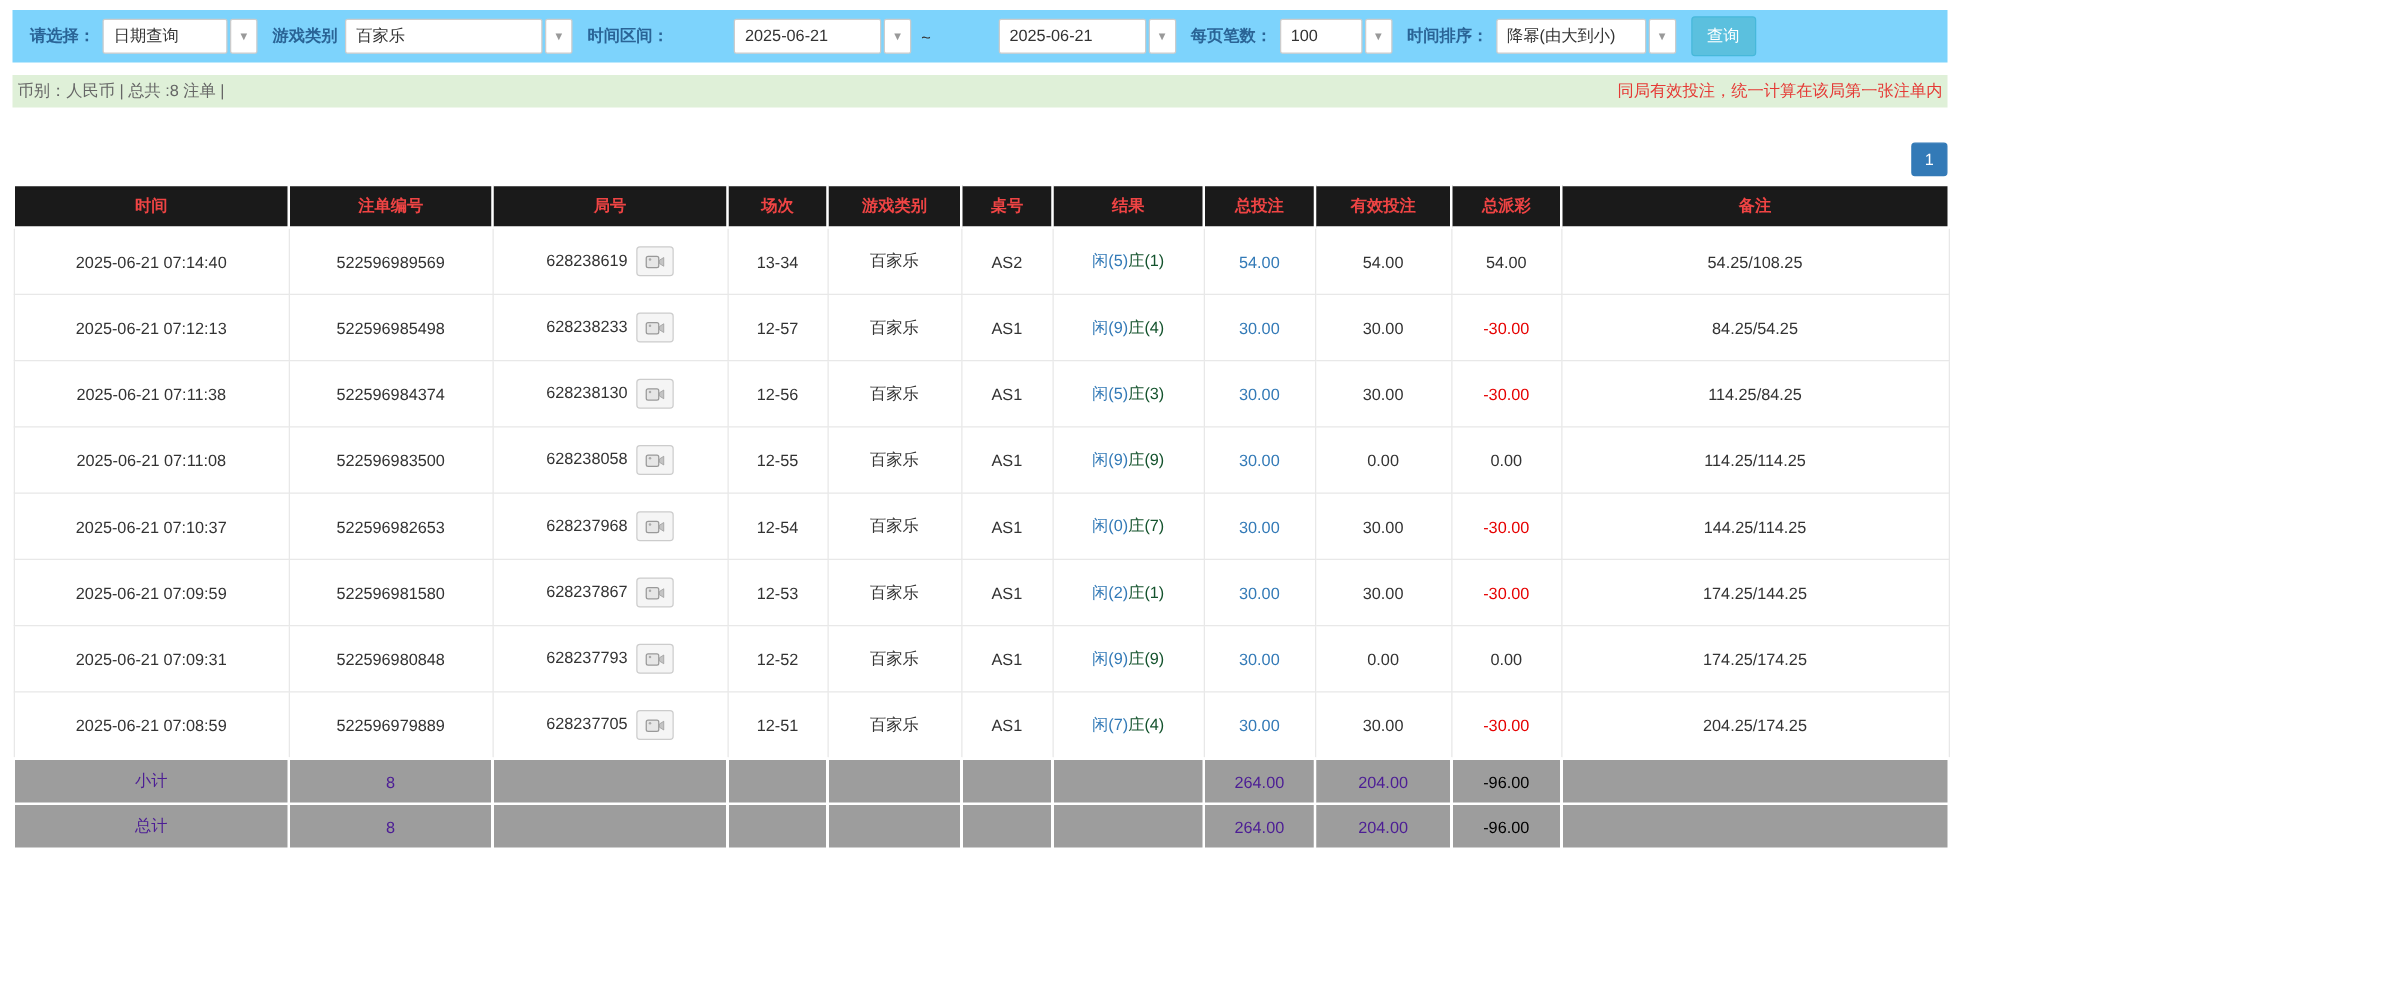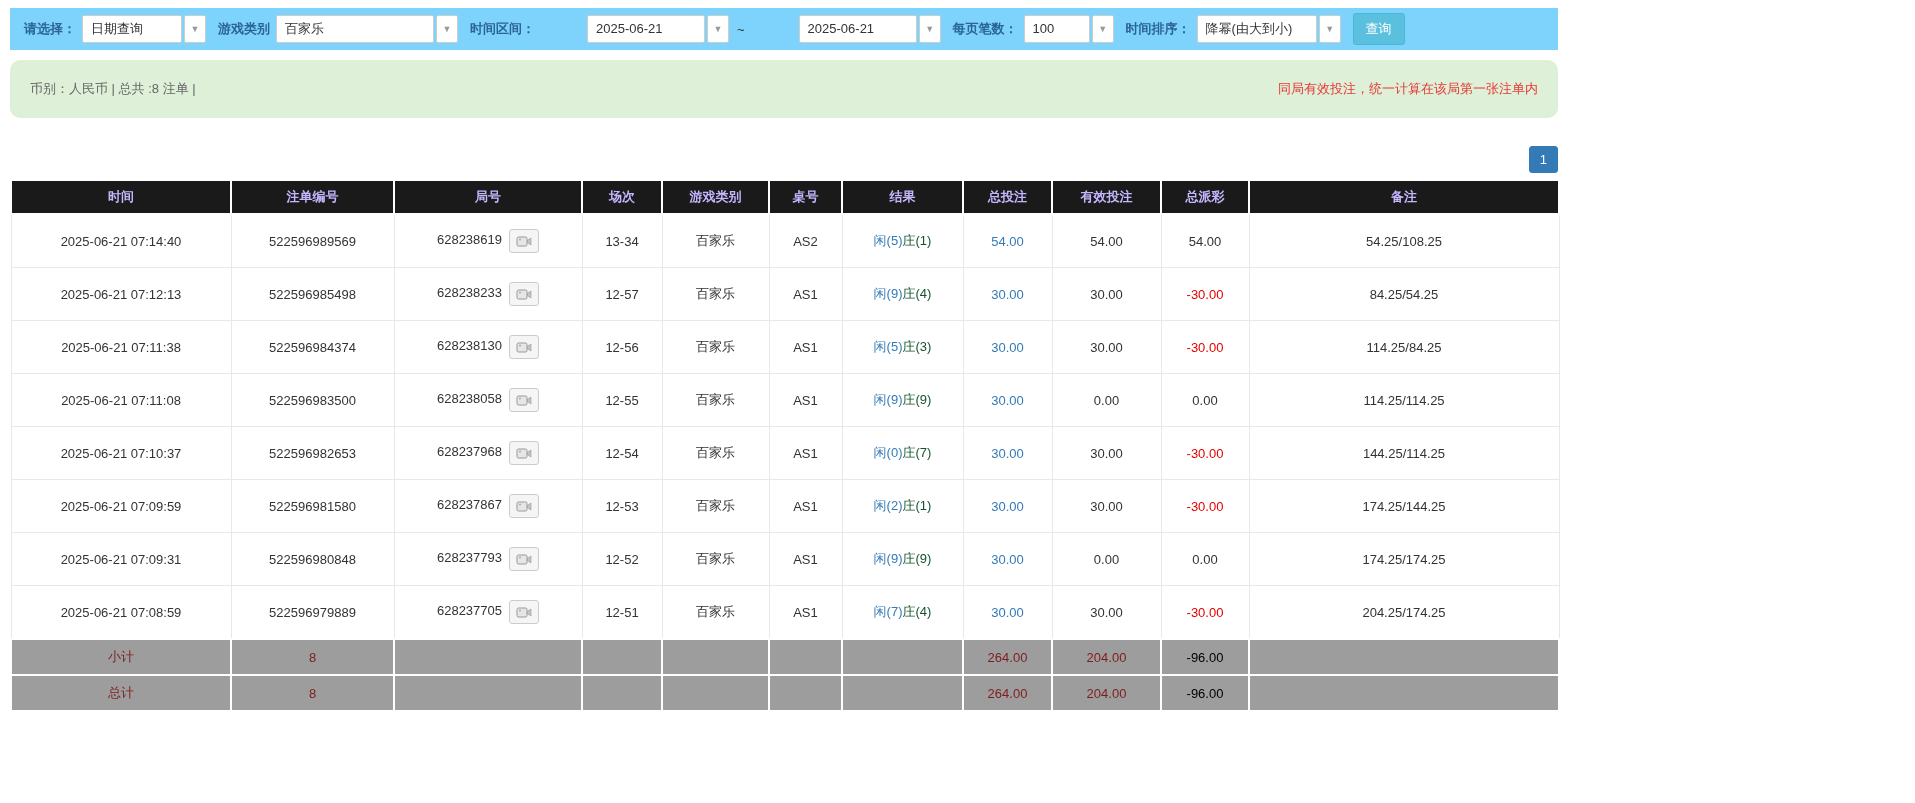--- a/index.html
+++ b/index.html
@@ -75,26 +75,25 @@
     border-radius: 3px;
     cursor: pointer;
     margin-left: 6px;
     font-family: inherit;
   }
 
   
   .summary-bar {
     margin-top: 10px;
     background: #dff0d8;
-    padding: 20px;
+    padding: 4px;
     display: flex;
     justify-content: space-between;
     align-items: center;
     font-size: 13px;
-    border-radius: 10px;
   }
   .summary-left  { color: #666; }
   .summary-right { color: #e53935; }
 
   
   .pagination-row {
     margin: 28px 0 6px 0;
     text-align: right;
   }
   .page-btn {
@@ -109,21 +108,21 @@
   }
 
   
   table {
     width: 100%;
     border-collapse: collapse;
     table-layout: fixed;
   }
   th {
     background: #1a1a1a;
-    color: #c4b5fd;
+    color: #ef4444;
     font-size: 13px;
     font-weight: bold;
     padding: 7px 4px;
     border: 2px solid #fff;
     text-align: center;
   }
   td {
     font-size: 13px;
     color: #333;
     text-align: center;
@@ -146,21 +145,21 @@
     padding: 0;
     line-height: 0;
   }
   .res-player { color: #337ab7; }
   .res-banker { color: #14532d; margin-left: 0; }
   .bet-link { color: #337ab7; text-decoration: none; cursor: pointer; }
   .neg { color: #e60000; }
 
   .sum-row td {
     background: #9d9d9d;
-    color: #7f1d1d;
+    color: #4c1d95;
     font-size: 13px;
     padding: 8px 4px;
     border: 2px solid #fff;
   }
   .sum-row td.neg-strong { color: #000000; }
 </style>
 </head>
 <body>
 
 <div class="wrap">

